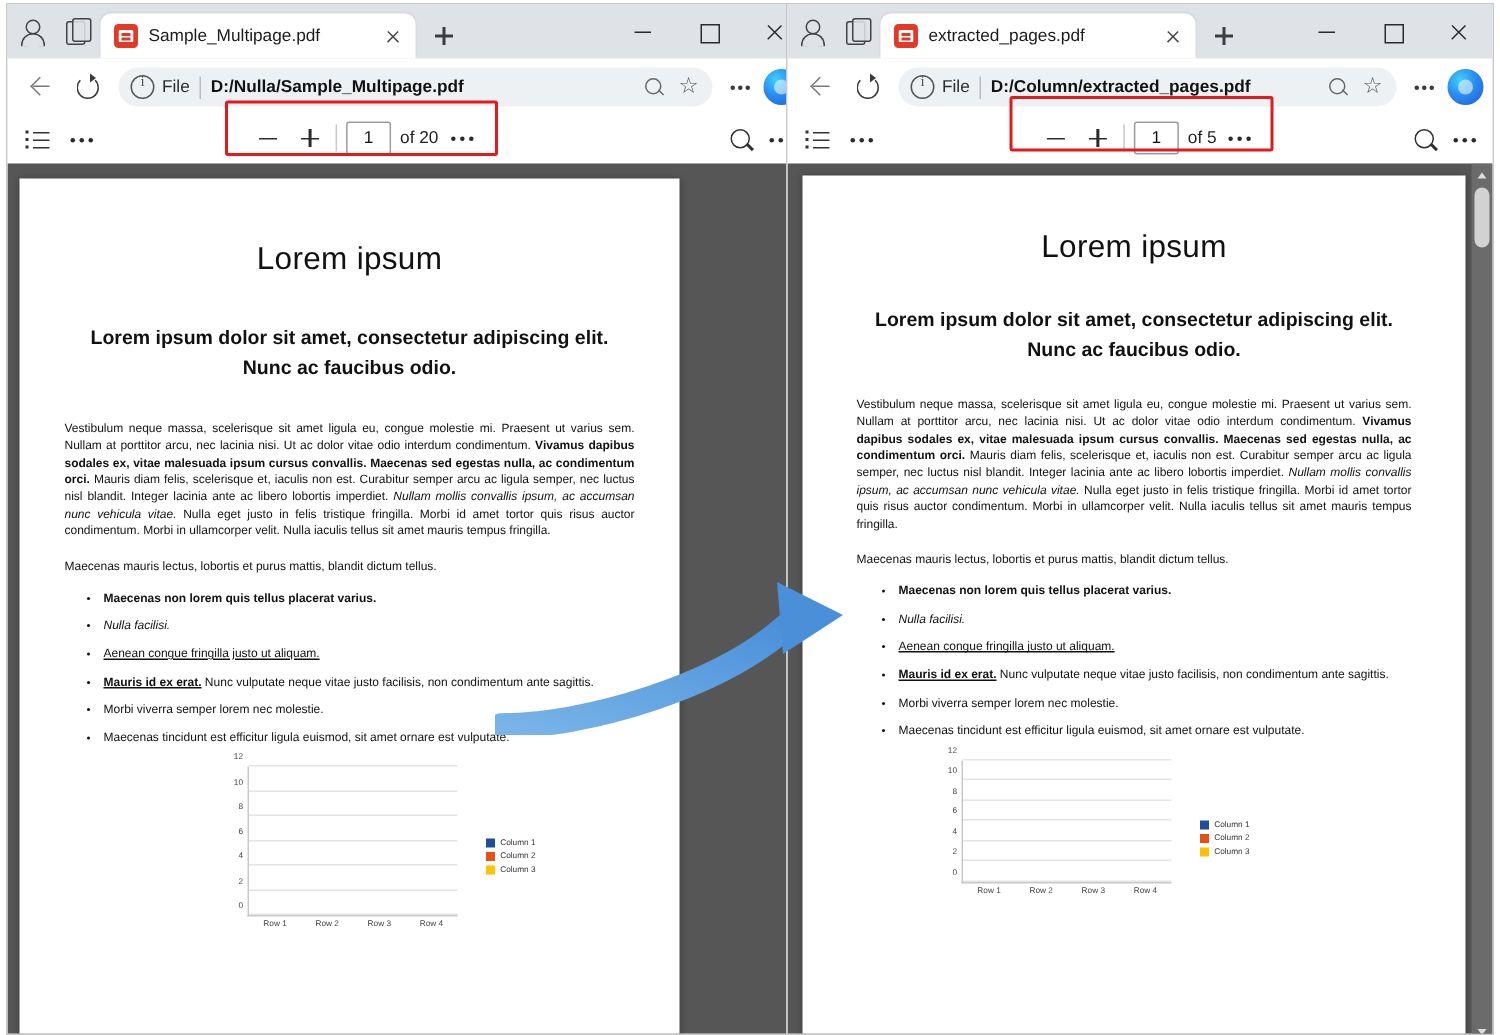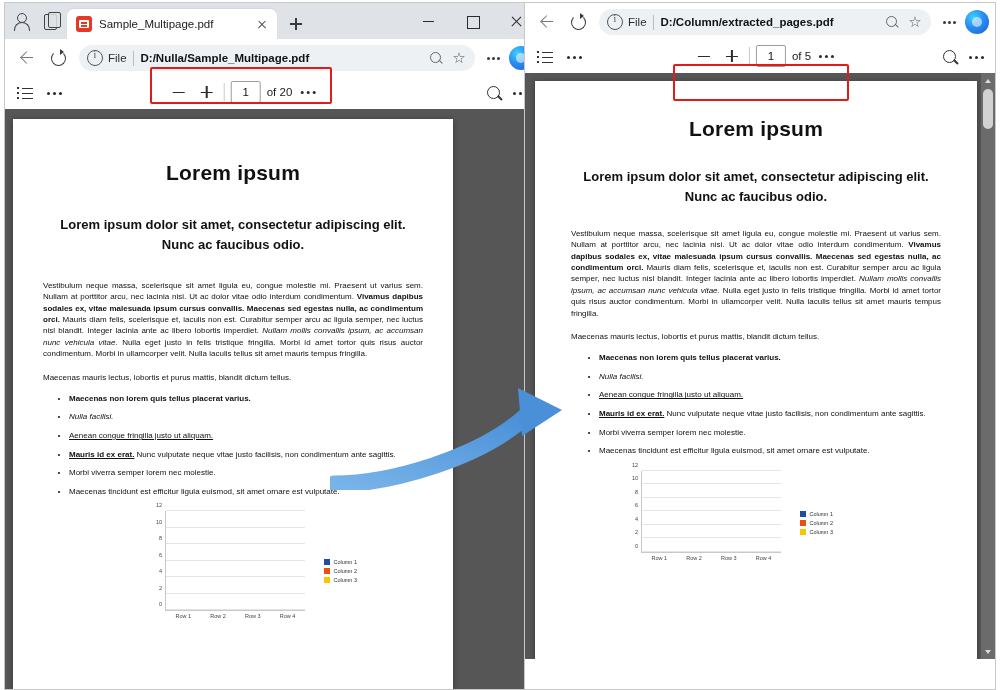--- a/index.html
+++ b/index.html
@@ -385,21 +385,21 @@
   .page-left  { left: 8px; top: 10px; width: 440px; height: 574px; }
   .page-right { left: 10px; top: 8px; width: 442px; height: 578px; }
 
   .doc {
     padding: 0 30px;
     color: #111;
   }
   .doc-title {
     text-align: center;
     font-size: 21px;
-    font-weight: bold;
+    font-weight: normal;
     margin: 42px 0 0 0;
     letter-spacing: .2px;
   }
   .doc-sub {
     text-align: center;
     font-size: 13px;
     font-weight: bold;
     line-height: 1.5;
     margin: 30px 12px 0 12px;
   }
@@ -625,20 +625,37 @@
         <div class="sb-thumb"></div>
         <div class="sb-down"></div>
       </div>
     </div>
 
     <div class="redbox" style="left:145px; top:64px; width:182px; height:37px;"></div>
   </div>
 
   <div class="window win-right">
 
+    <div class="titlebar">
+      <div class="tb-icons">
+        <div class="tb-ico person-ico"></div>
+        <div class="tb-ico collections-ico"></div>
+      </div>
+      <div class="tab">
+        <div class="tab-fav"></div>
+        <div class="tab-title">extracted_pages.pdf</div>
+        <div class="tab-close"></div>
+      </div>
+      <div class="newtab"></div>
+      <div class="caption">
+        <div class="cap-btn cap-min"></div>
+        <div class="cap-btn cap-max"></div>
+        <div class="cap-btn cap-close"></div>
+      </div>
+    </div>
 
     <div class="addrbar">
       <div class="nav-btn arrow-back"></div>
       <div class="nav-btn reload-ico"></div>
       <div class="omnibox">
         <div class="info-ico"></div>
         <div class="file-label">File</div>
         <div class="omni-sep"></div>
         <div class="omni-url">D:/Column/extracted_pages.pdf</div>
         <div class="zoom-ico"></div>

